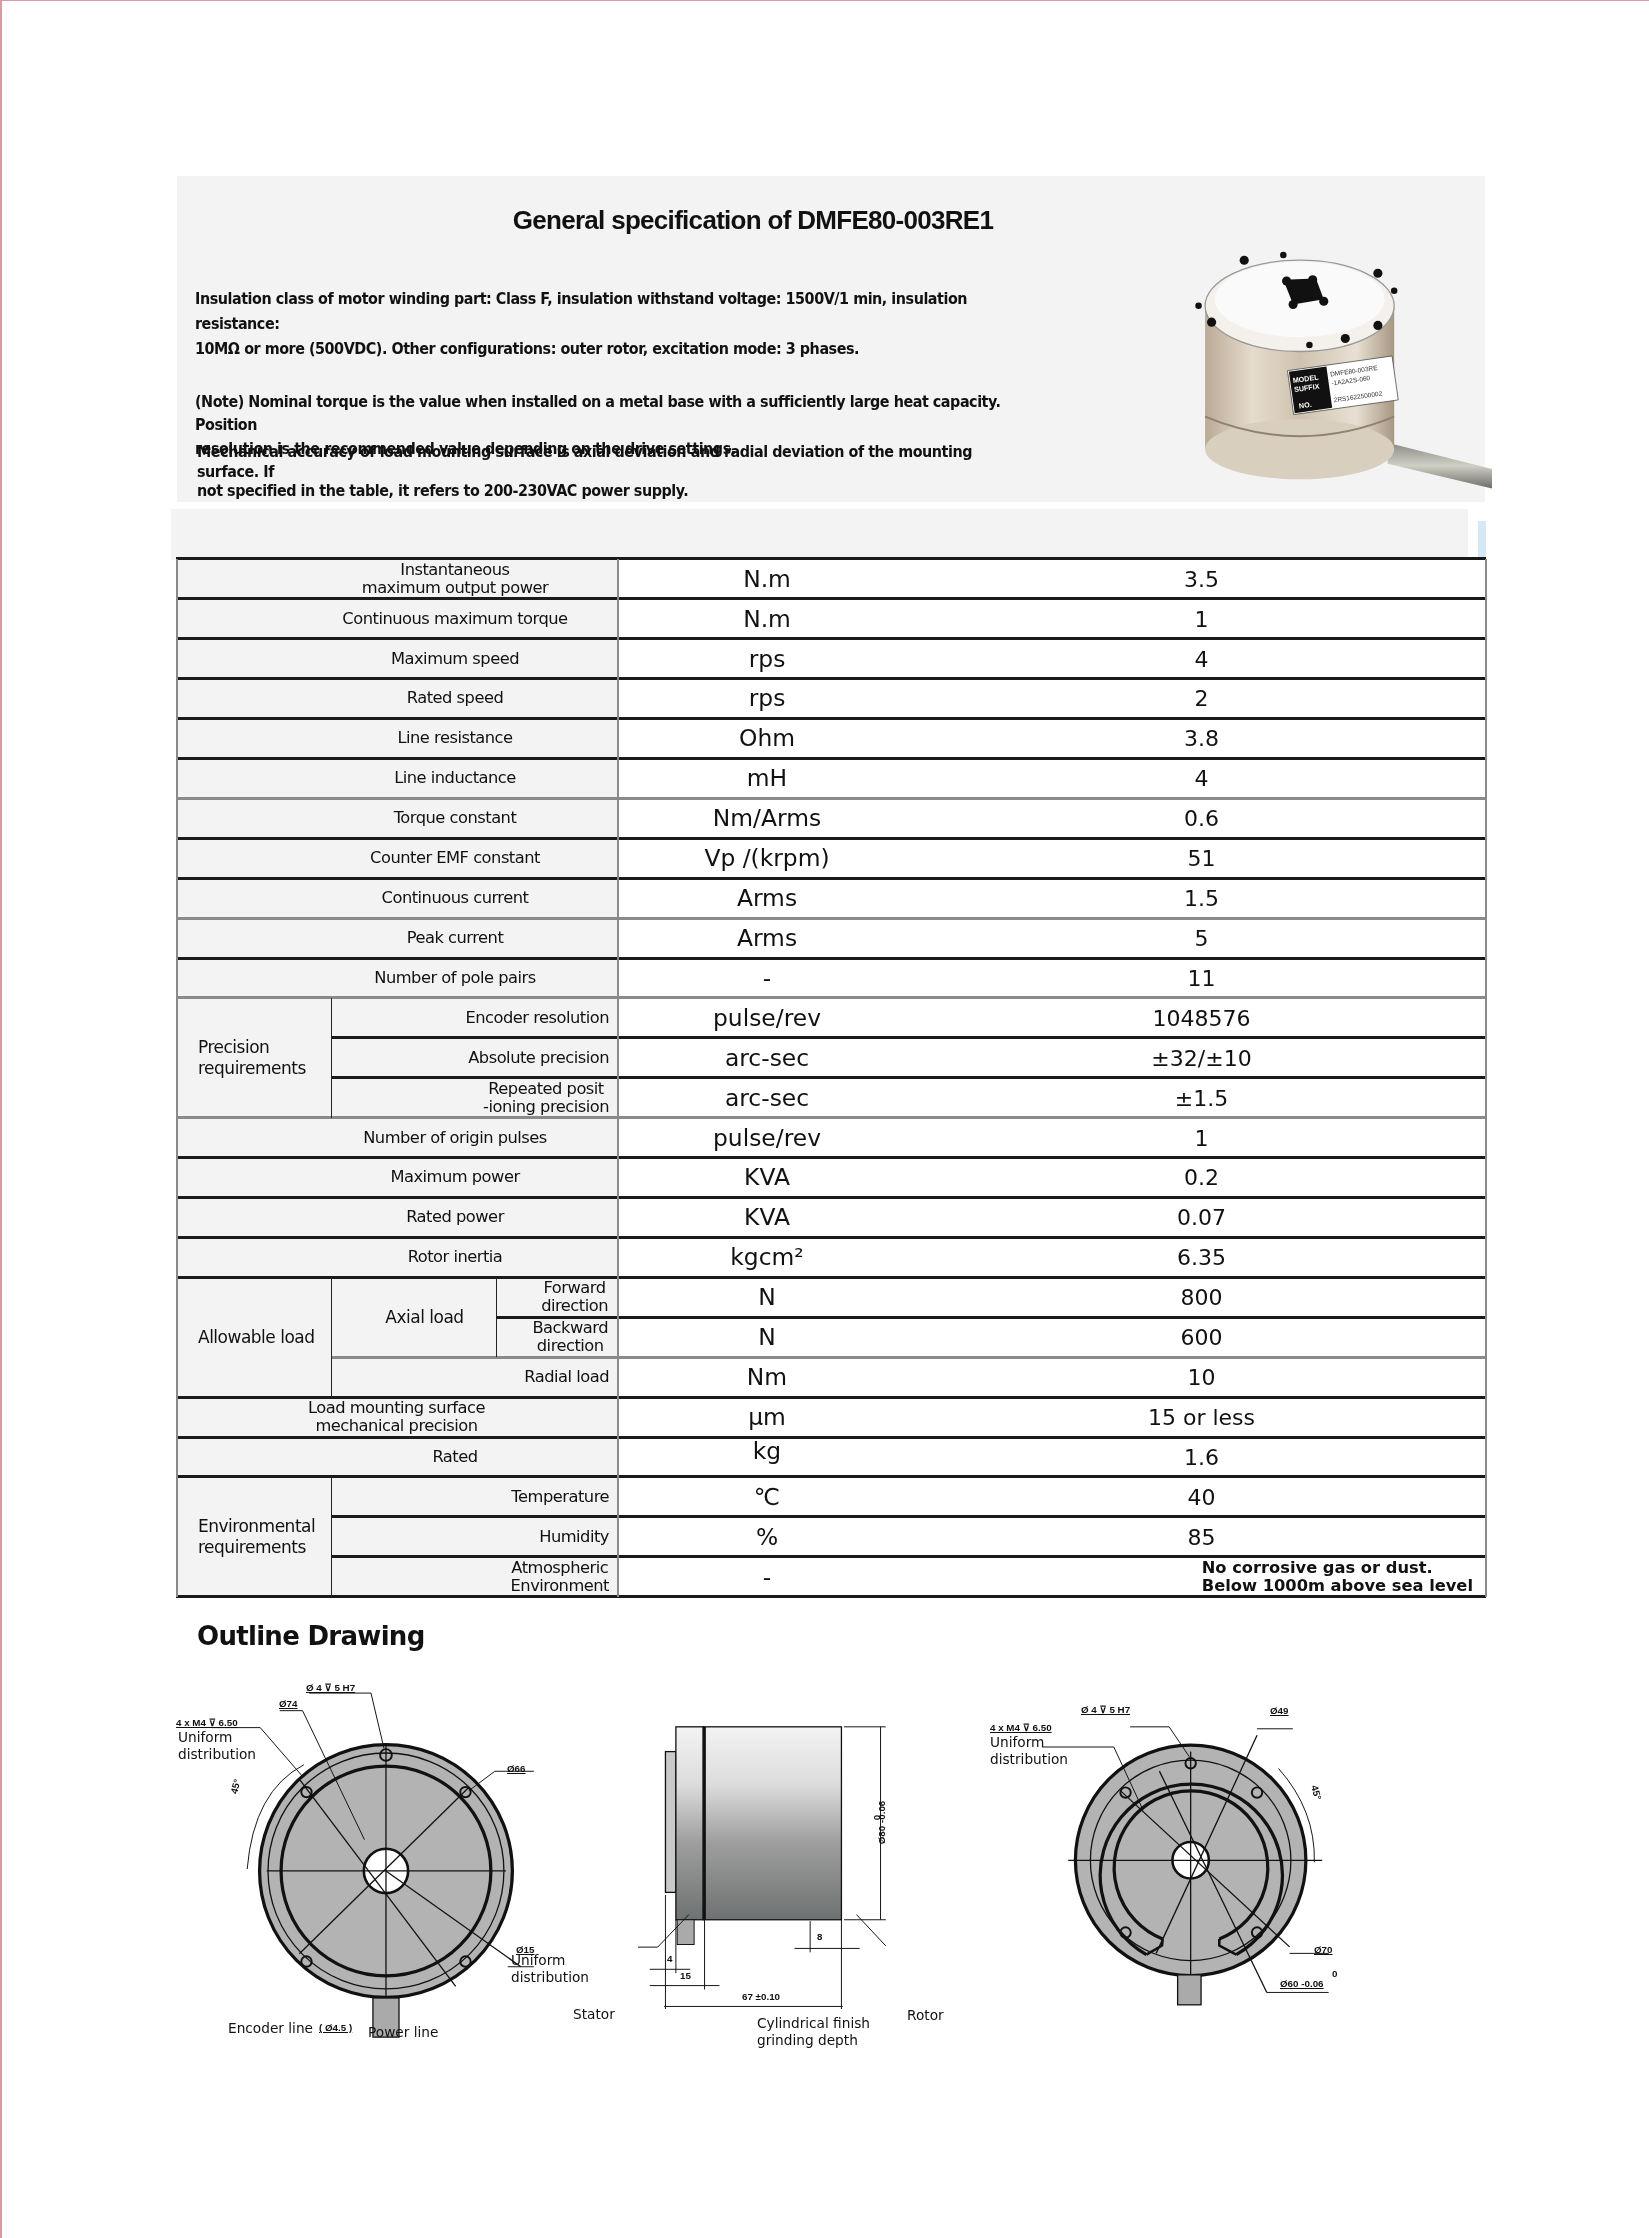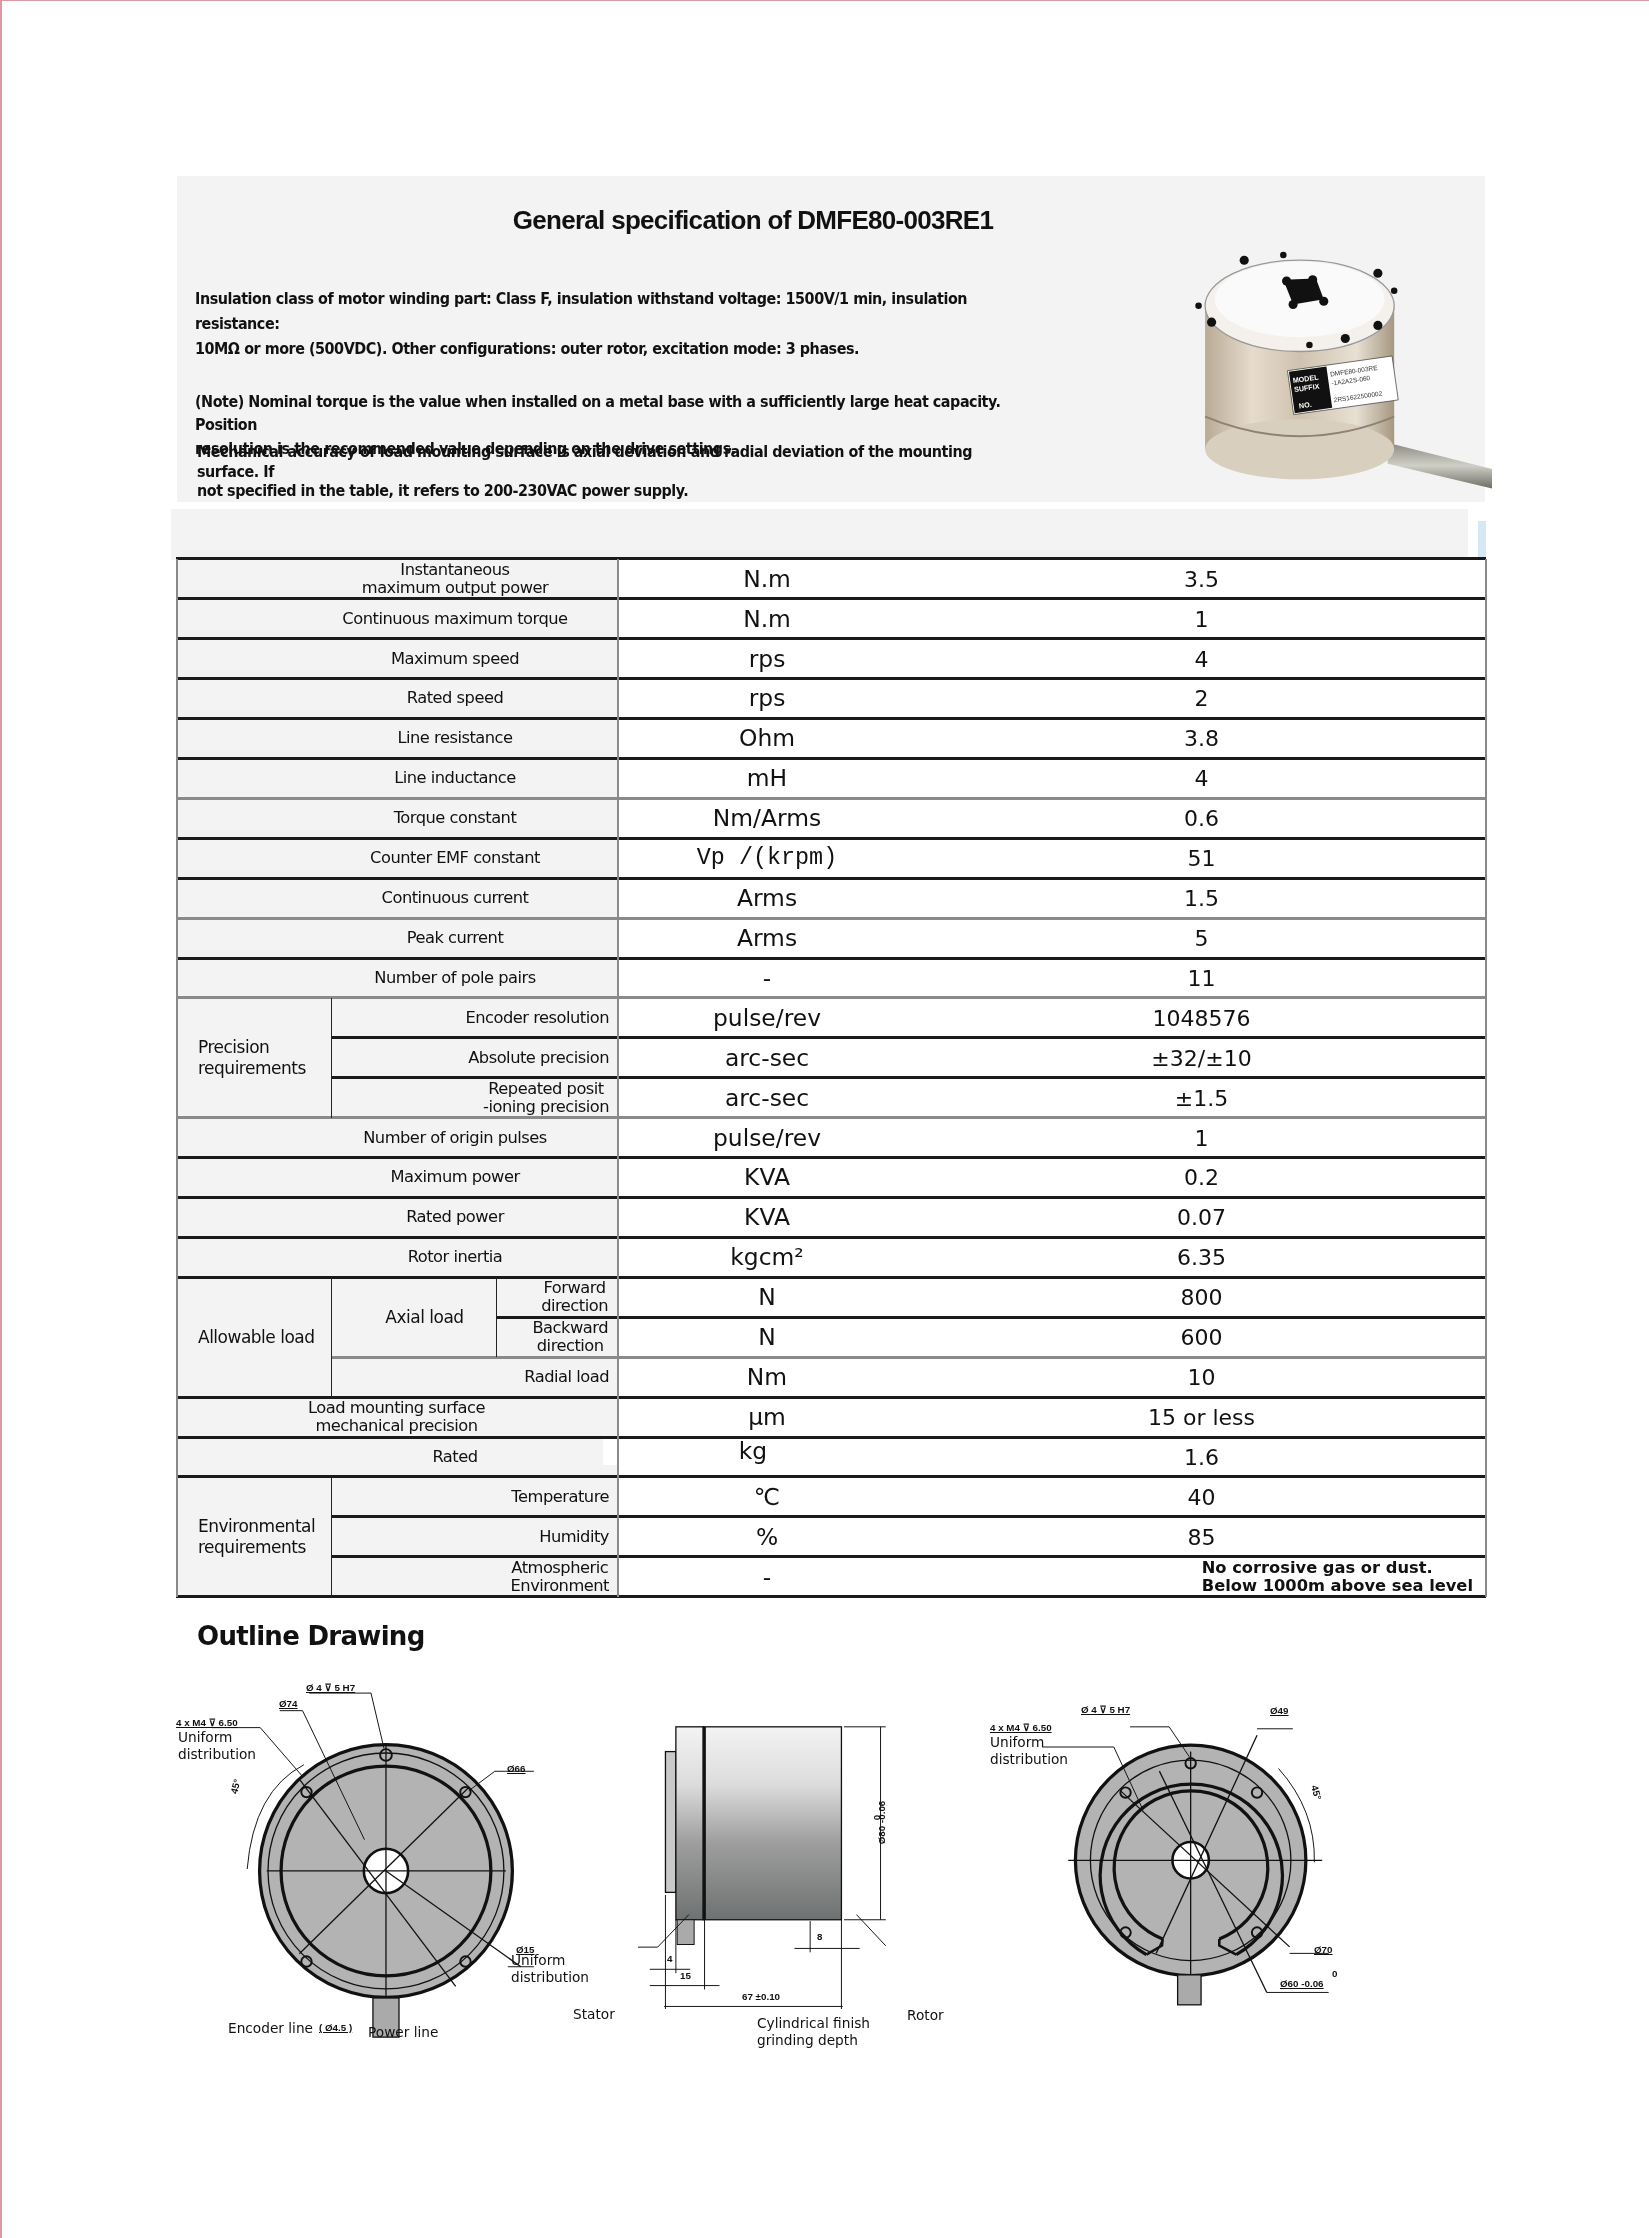--- a/index.html
+++ b/index.html
@@ -171,21 +171,21 @@
     <div class="cell unit" style="left: 617px; top: 798px; width: 300px; height: 40px;">
       <span style="white-space: pre-line;">Nm/Arms</span>
     </div>
     <div class="cell val" style="left: 917px; top: 798px; width: 569px; height: 40px;">
       <span style="white-space: pre-line;">0.6</span>
     </div>
     <div class="cell lbl" style="left: 176px; top: 838px; width: 441px; height: 40px; justify-content: center; padding-right: 0px; padding-left: 117px;">
       <span style="white-space: pre-line;">Counter EMF constant</span>
     </div>
     <div class="cell unit" style="left: 617px; top: 838px; width: 300px; height: 40px;">
-      <span style="white-space: pre-line; font-family: Liberation Mono, monospace;">Vp /(krpm)</span>
+      <span style="white-space: pre-line;">Vp /(krpm)</span>
     </div>
     <div class="cell val" style="left: 917px; top: 838px; width: 569px; height: 40px;">
       <span style="white-space: pre-line;">51</span>
     </div>
     <div class="cell lbl" style="left: 176px; top: 878px; width: 441px; height: 40px; justify-content: center; padding-right: 0px; padding-left: 117px;">
       <span style="white-space: pre-line;">Continuous current</span>
     </div>
     <div class="cell unit" style="left: 617px; top: 878px; width: 300px; height: 40px;">
       <span style="white-space: pre-line;">Arms</span>
     </div>
@@ -309,21 +309,21 @@
     </div>
     <div class="cell unit" style="left: 617px; top: 1397px; width: 300px; height: 40px;">
       <span style="white-space: pre-line;">μm</span>
     </div>
     <div class="cell val" style="left: 917px; top: 1397px; width: 569px; height: 40px;">
       <span style="white-space: pre-line;">15 or less</span>
     </div>
     <div class="cell lbl" style="left: 176px; top: 1437px; width: 441px; height: 40px; justify-content: center; padding-right: 0px; padding-left: 117px;">
       <span style="white-space: pre-line;">Rated</span>
     </div>
-    <div class="cell unit" style="left: 603px; top: 1437px; width: 300px; height: 28px;">
+    <div class="cell unit" style="left: 617px; top: 1437px; width: 300px; height: 28px;">
       <span style="white-space: pre-line;">kg</span>
     </div>
     <div class="cell val" style="left: 917px; top: 1437px; width: 569px; height: 40px;">
       <span style="white-space: pre-line;">1.6</span>
     </div>
     <div class="cell lbl" style="left: 331px; top: 1477px; width: 287px; height: 40px; justify-content: flex-end; padding-right: 9px;">
       <span style="white-space: pre-line;">Temperature</span>
     </div>
     <div class="cell unit" style="left: 617px; top: 1477px; width: 300px; height: 40px;">
       <span style="white-space: pre-line;">℃</span>

